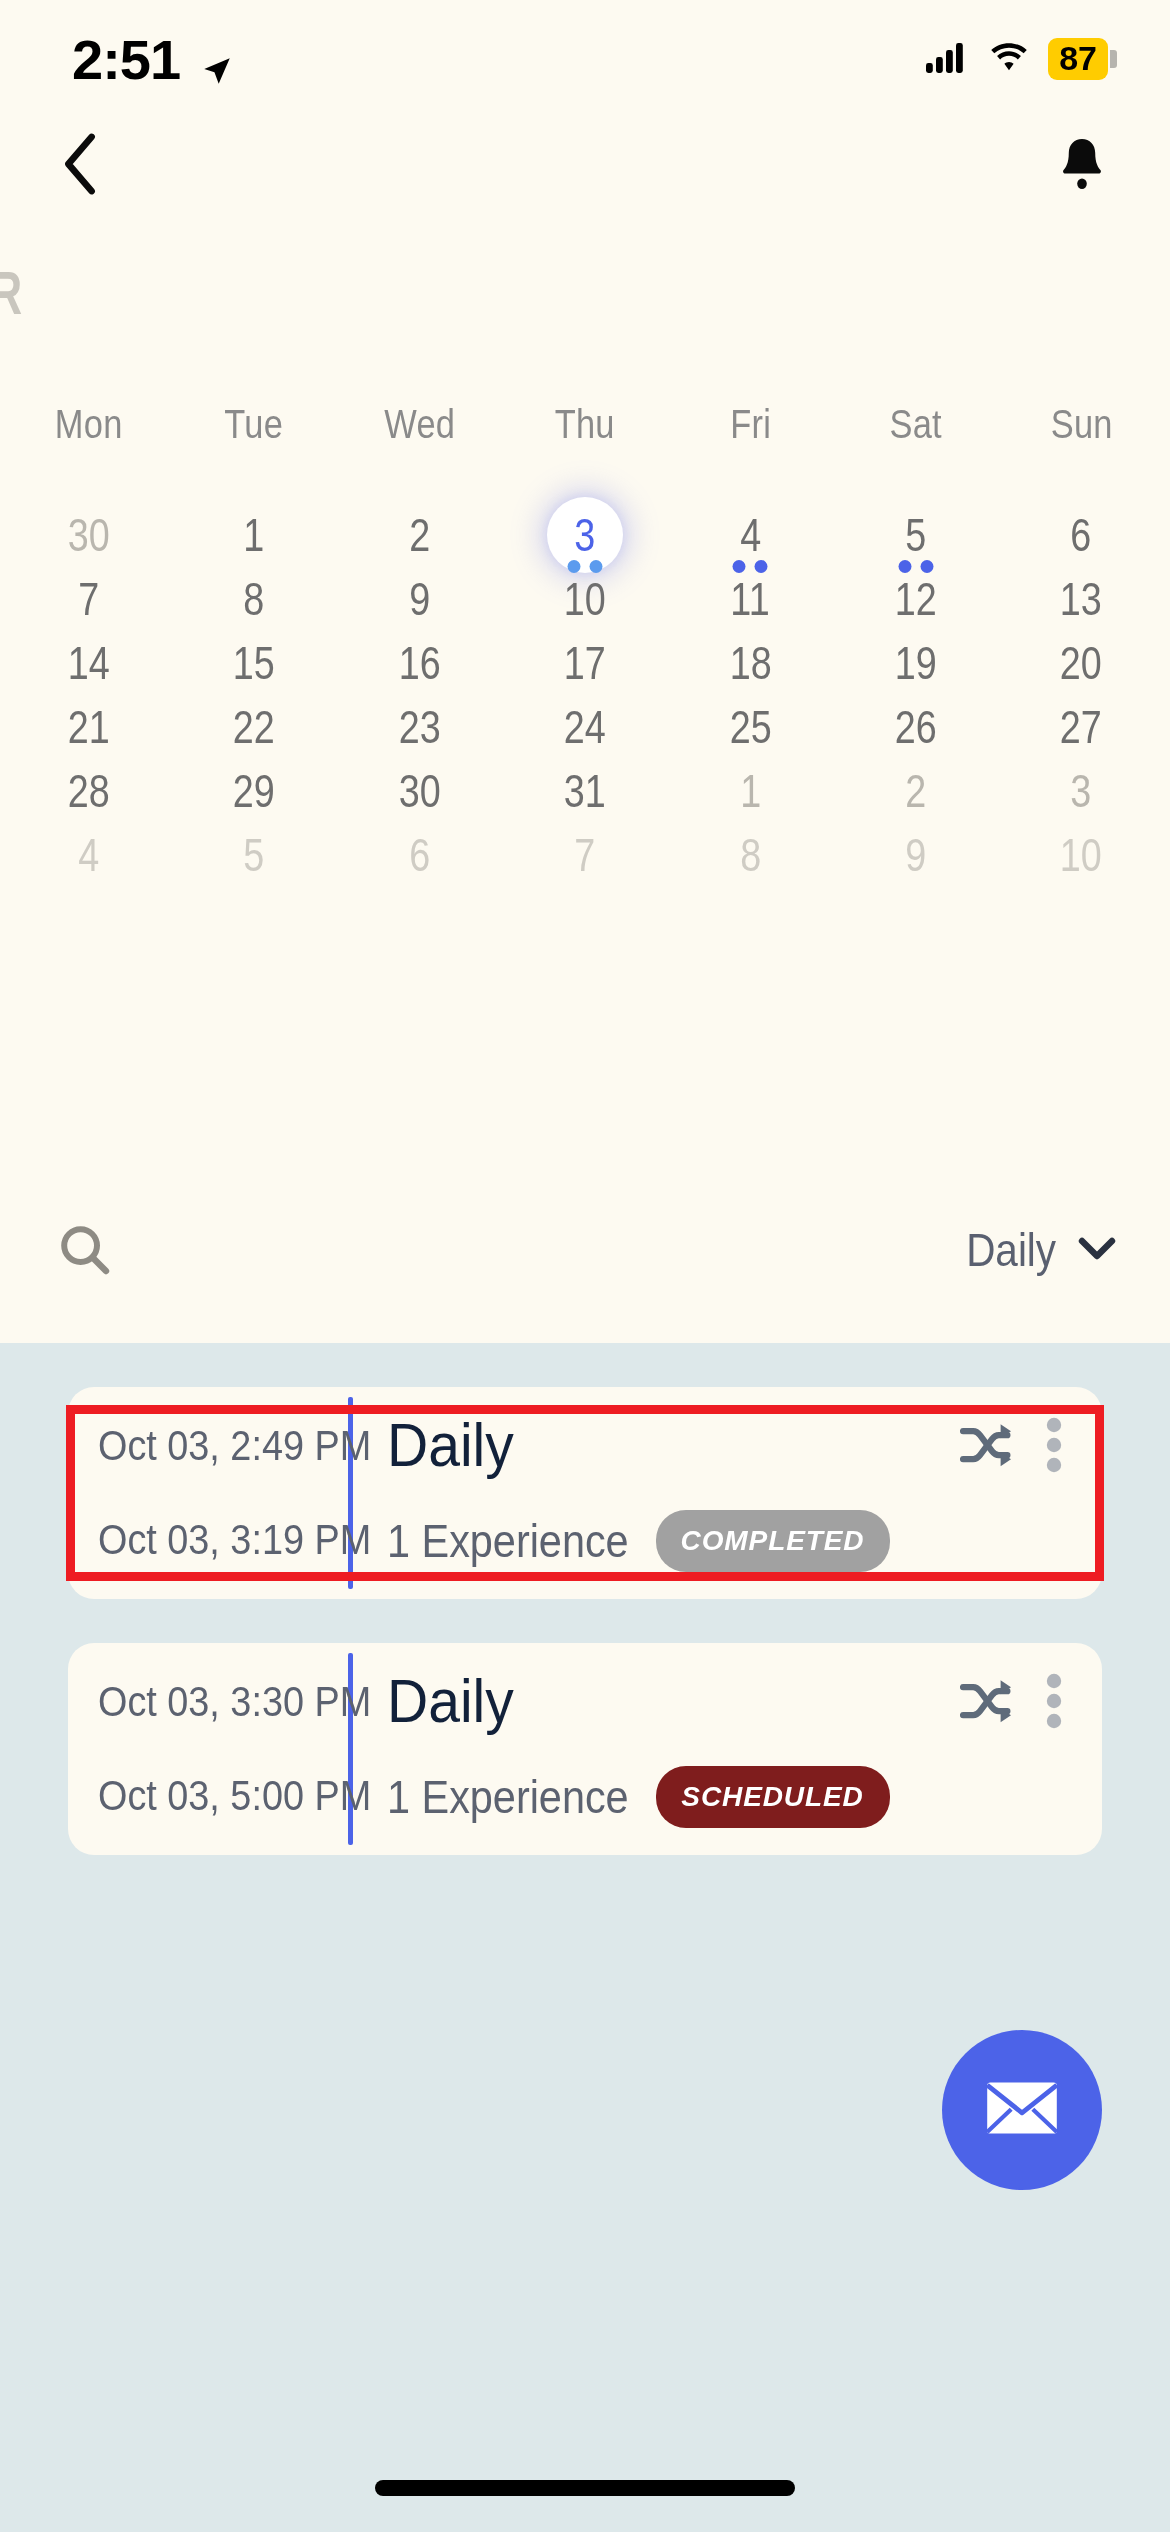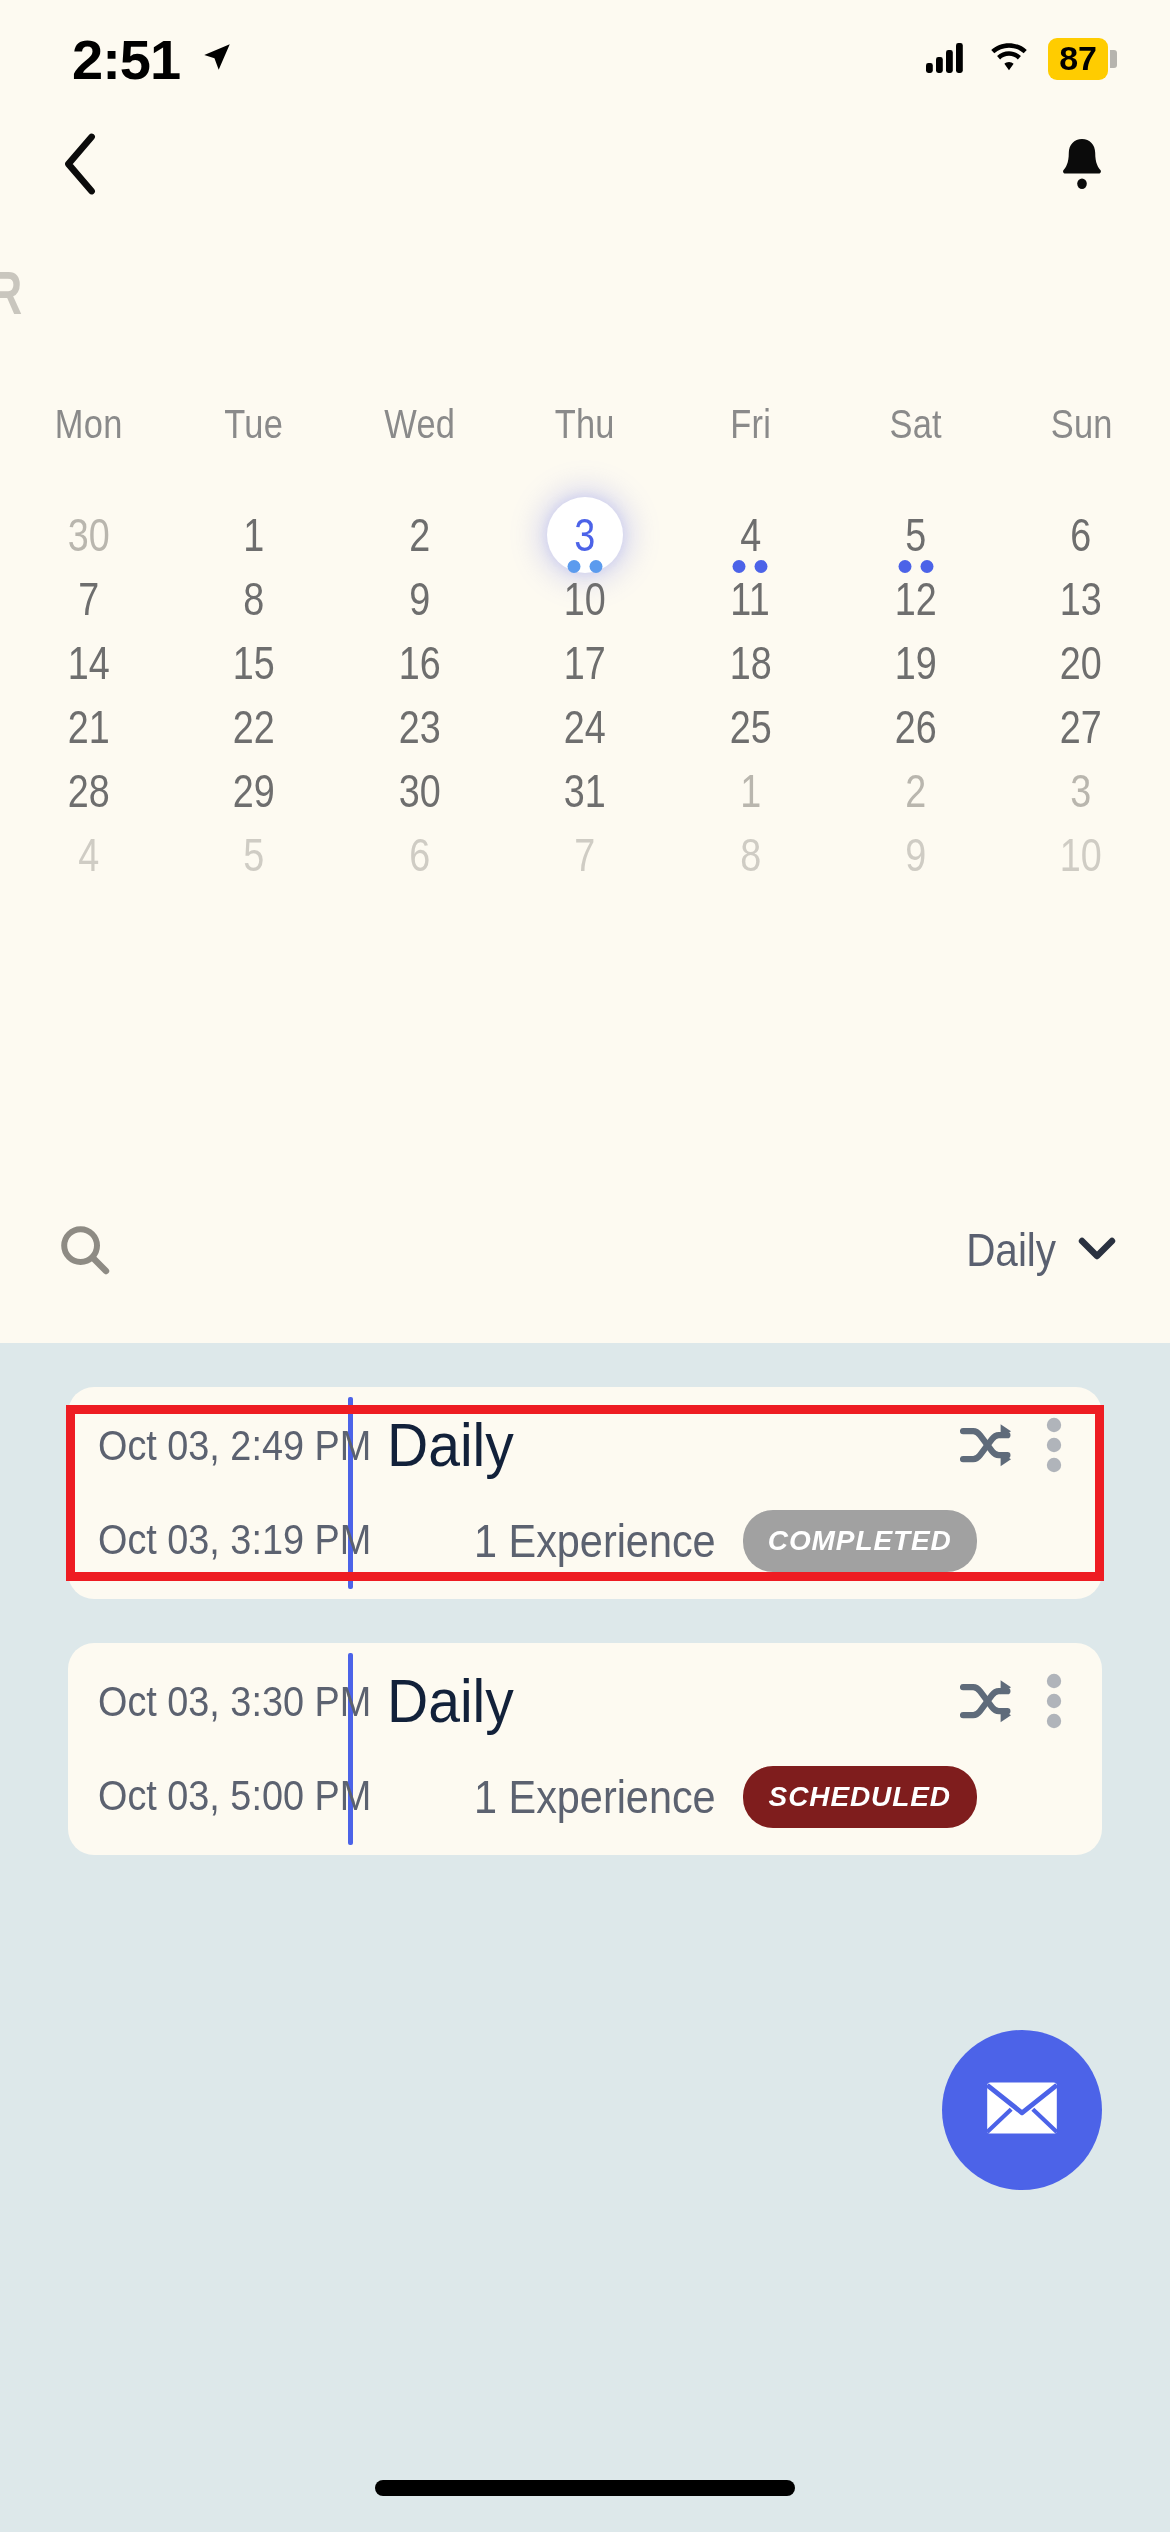--- a/index.html
+++ b/index.html
@@ -21,21 +21,21 @@
   }
 
   
   .statusbar {
     height:118px;
     display:flex;
     align-items:center;
     justify-content:space-between;
     padding:0 62px 0 72px;
   }
-  .sb-left { display:flex; align-items:center; gap:20px; }
+  .sb-left { display:flex; align-items:flex-end; gap:20px; }
   .sb-time {
     font-size:56px;
     font-weight:600;
     letter-spacing:-1px;
     color:#000;
     font-family:"Liberation Sans", sans-serif;
   }
   .loc-arrow { display:block; }
   .sb-right { display:flex; align-items:center; gap:18px; }
   .battery-pill {
@@ -258,21 +258,21 @@
     letter-spacing:0px;
     transform:scaleX(0.92);
     transform-origin:left center;
     line-height:1;
   }
   .cr-icons { display:flex; align-items:center; gap:30px; }
   .shuffle-btn, .more-btn { cursor:pointer; line-height:0; }
   .cr-bot {
     display:flex;
     align-items:center;
-    justify-content:center;
+    justify-content:flex-start;
   }
   .card-sub {
     font-family:"Liberation Sans Narrow","Liberation Sans",sans-serif;
     font-size:46px;
     color:#5C6270;
     transform:scaleX(0.90);
     transform-origin:left center;
   }
   .status-pill {
     border-radius:30px;

